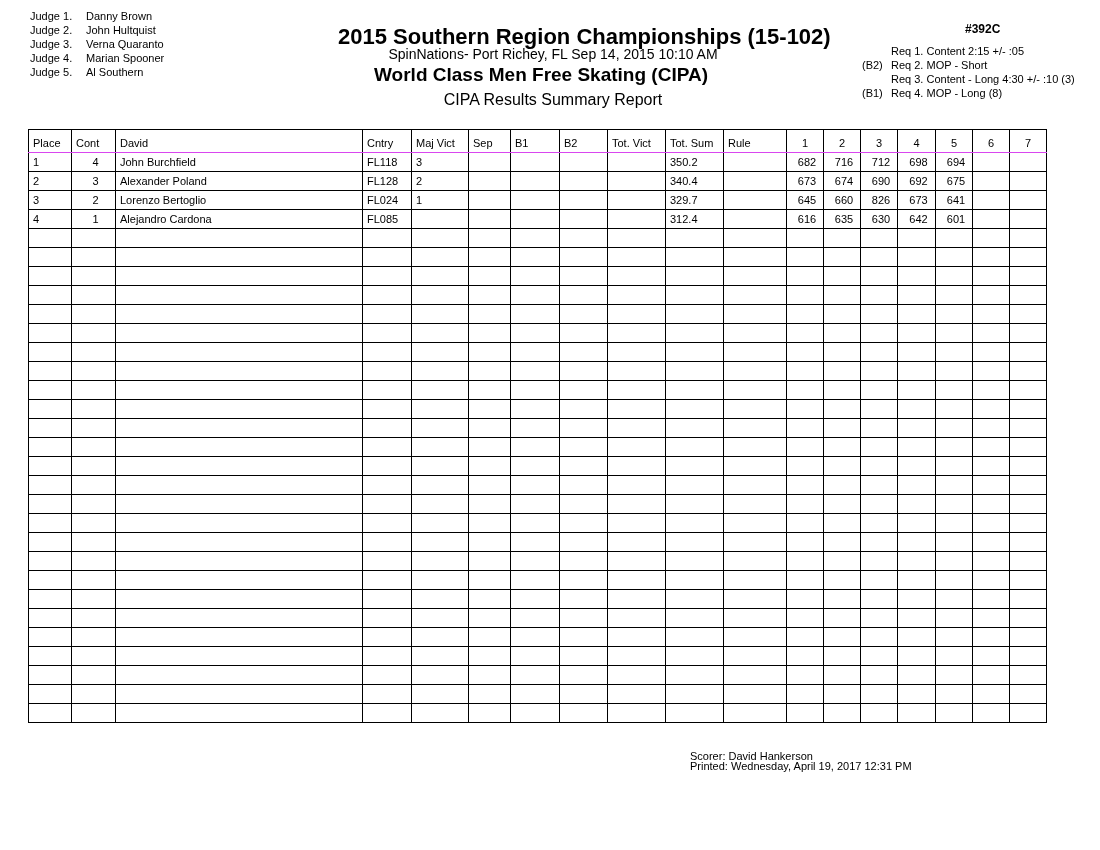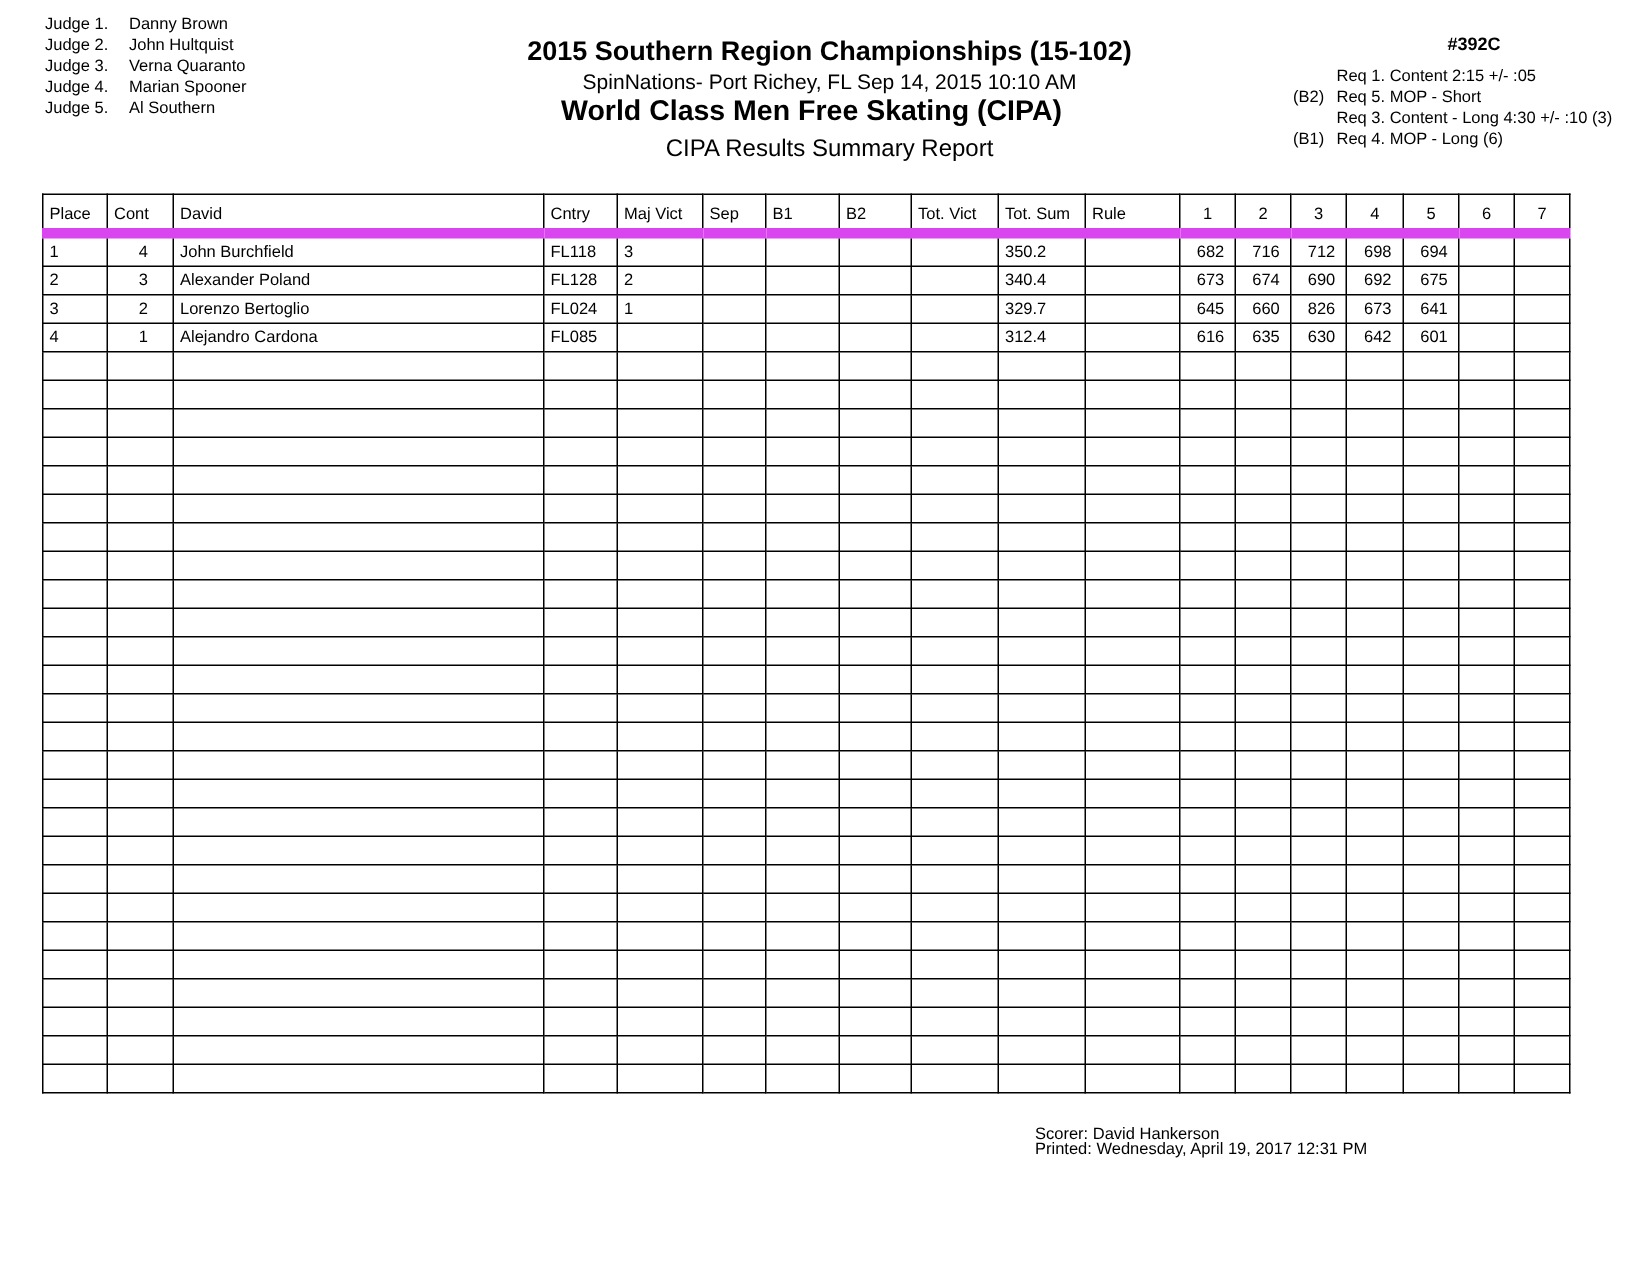--- a/index.html
+++ b/index.html
@@ -2,32 +2,32 @@
 <html><head>
 <meta charset="utf-8">
 <style>
   html, body { margin: 0; padding: 0; background: #ffffff; }
   body { width: 1100px; height: 850px; position: relative; overflow: hidden;
          font-family: "Liberation Sans", "DejaVu Sans", sans-serif; color: #000; }
   .abs { position: absolute; white-space: nowrap; }
   .judges { left: 30px; top: 9px; font-size: 11px; line-height: 14px; }
   .judges .jl { display: inline-block; width: 56px; }
   .title { left: 0; width: 1100px; text-align: center; }
-  #t1 { top: 24px; left: 338px; width: 430px; font-size: 18px; font-weight: bold; }
+  #t1 { top: 24px; left: 338px; width: 430px; font-size: 22px; font-weight: bold; }
   #t2 { top: 46px; left: 338px; width: 430px; font-size: 14px; }
   #t3 { top: 64px; left: 326px; width: 430px; font-size: 19px; font-weight: bold; }
   #t4 { top: 91px; left: 338px; width: 430px; font-size: 16px; text-align: center; }
   #eventno { left: 965px; top: 22px; font-size: 12px; font-weight: bold; }
   .reqs { left: 862px; top: 44px; font-size: 11px; line-height: 14px; }
   .reqs .pre { display: inline-block; width: 29px; }
   table.grid { position: absolute; left: 28px; top: 129px; border-collapse: collapse;
                table-layout: fixed; font-size: 11px; }
   table.grid th, table.grid td { border: 1px solid #000; height: 18px; padding: 0 0 0 4px;
                font-weight: normal; overflow: hidden; white-space: nowrap; }
-  table.grid thead th { height: 19px; border-bottom: 7px solid #d946ef; text-align: left; padding-top: 3px; }
+  table.grid thead th { height: 19px; border-bottom: 1px solid #d946ef; text-align: left; padding-top: 3px; }
   table.grid thead th.c { text-align: center; padding-left: 0; }
   td.ind { padding-left: 10px; }
   td.c { text-align: center; padding-left: 0; }
   .footer { left: 690px; font-size: 11px; }
   #printed { top: 728px; margin-top: 32px; }
   #scorer { top: 750px; }
 </style>
 </head>
 <body>
 
@@ -41,23 +41,23 @@
 
 <div id="t1" class="abs title">2015 Southern Region Championships (15-102)</div>
 <div id="t2" class="abs title">SpinNations- Port Richey, FL  Sep 14, 2015  10:10 AM</div>
 <div id="t3" class="abs title">World Class Men Free Skating (CIPA)</div>
 <div id="t4" class="abs title">CIPA Results Summary Report</div>
 
 <div id="eventno" class="abs">#392C</div>
 
 <div class="abs reqs">
   <div><span class="pre"></span><span>Req  1.  Content 2:15 +/- :05</span></div>
-  <div><span class="pre">(B2)</span><span>Req  5.  MOP - Short</span></div>
+  <div><span class="pre">(B2)</span><span>Req  2.  MOP - Short</span></div>
   <div><span class="pre"></span><span>Req  3.  Content - Long 4:30 +/- :10 (3)</span></div>
-  <div><span class="pre">(B1)</span><span>Req  4.  MOP - Long (6)</span></div>
+  <div><span class="pre">(B1)</span><span>Req  4.  MOP - Long (8)</span></div>
 </div>
 
 <table class="grid">
   <colgroup>
     <col style="width:43px">
       <col style="width:44px">
       <col style="width:247px">
       <col style="width:49px">
     <col style="width:57px">
       <col style="width:42px">

